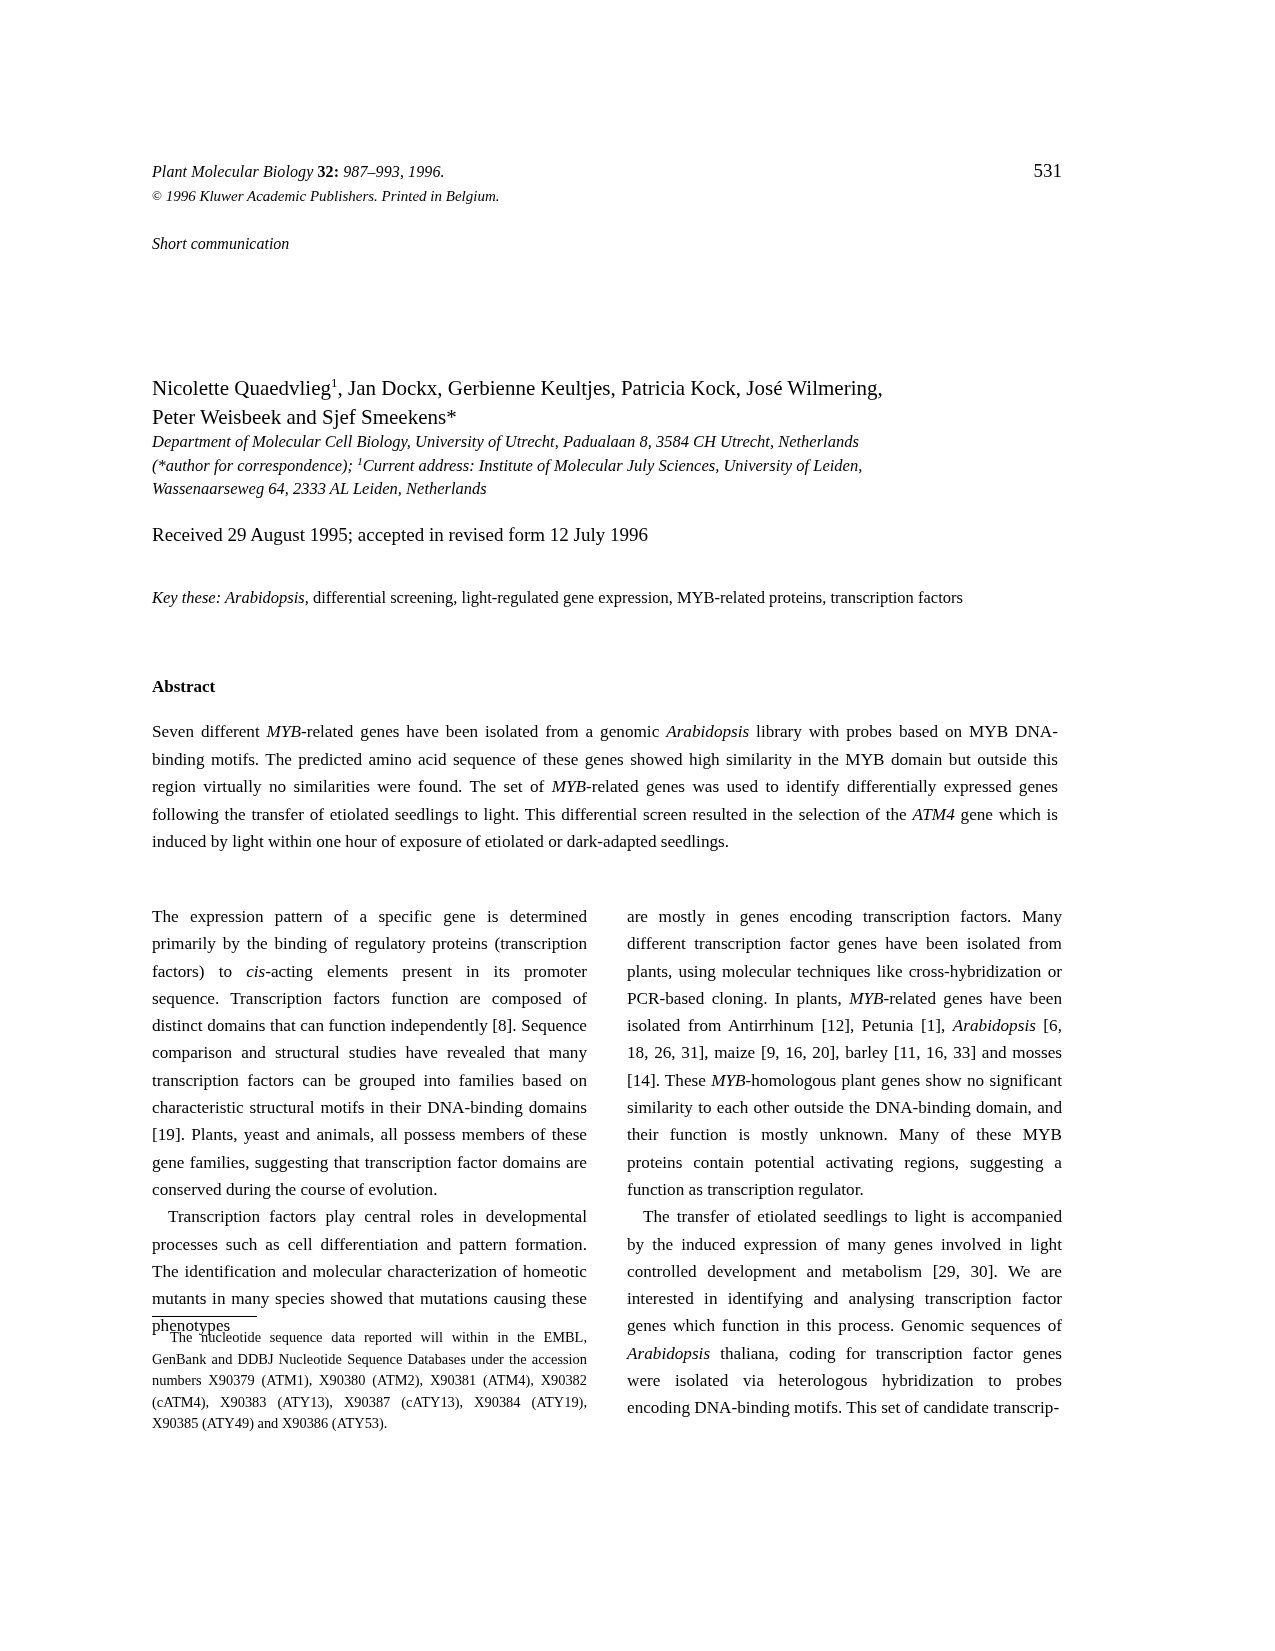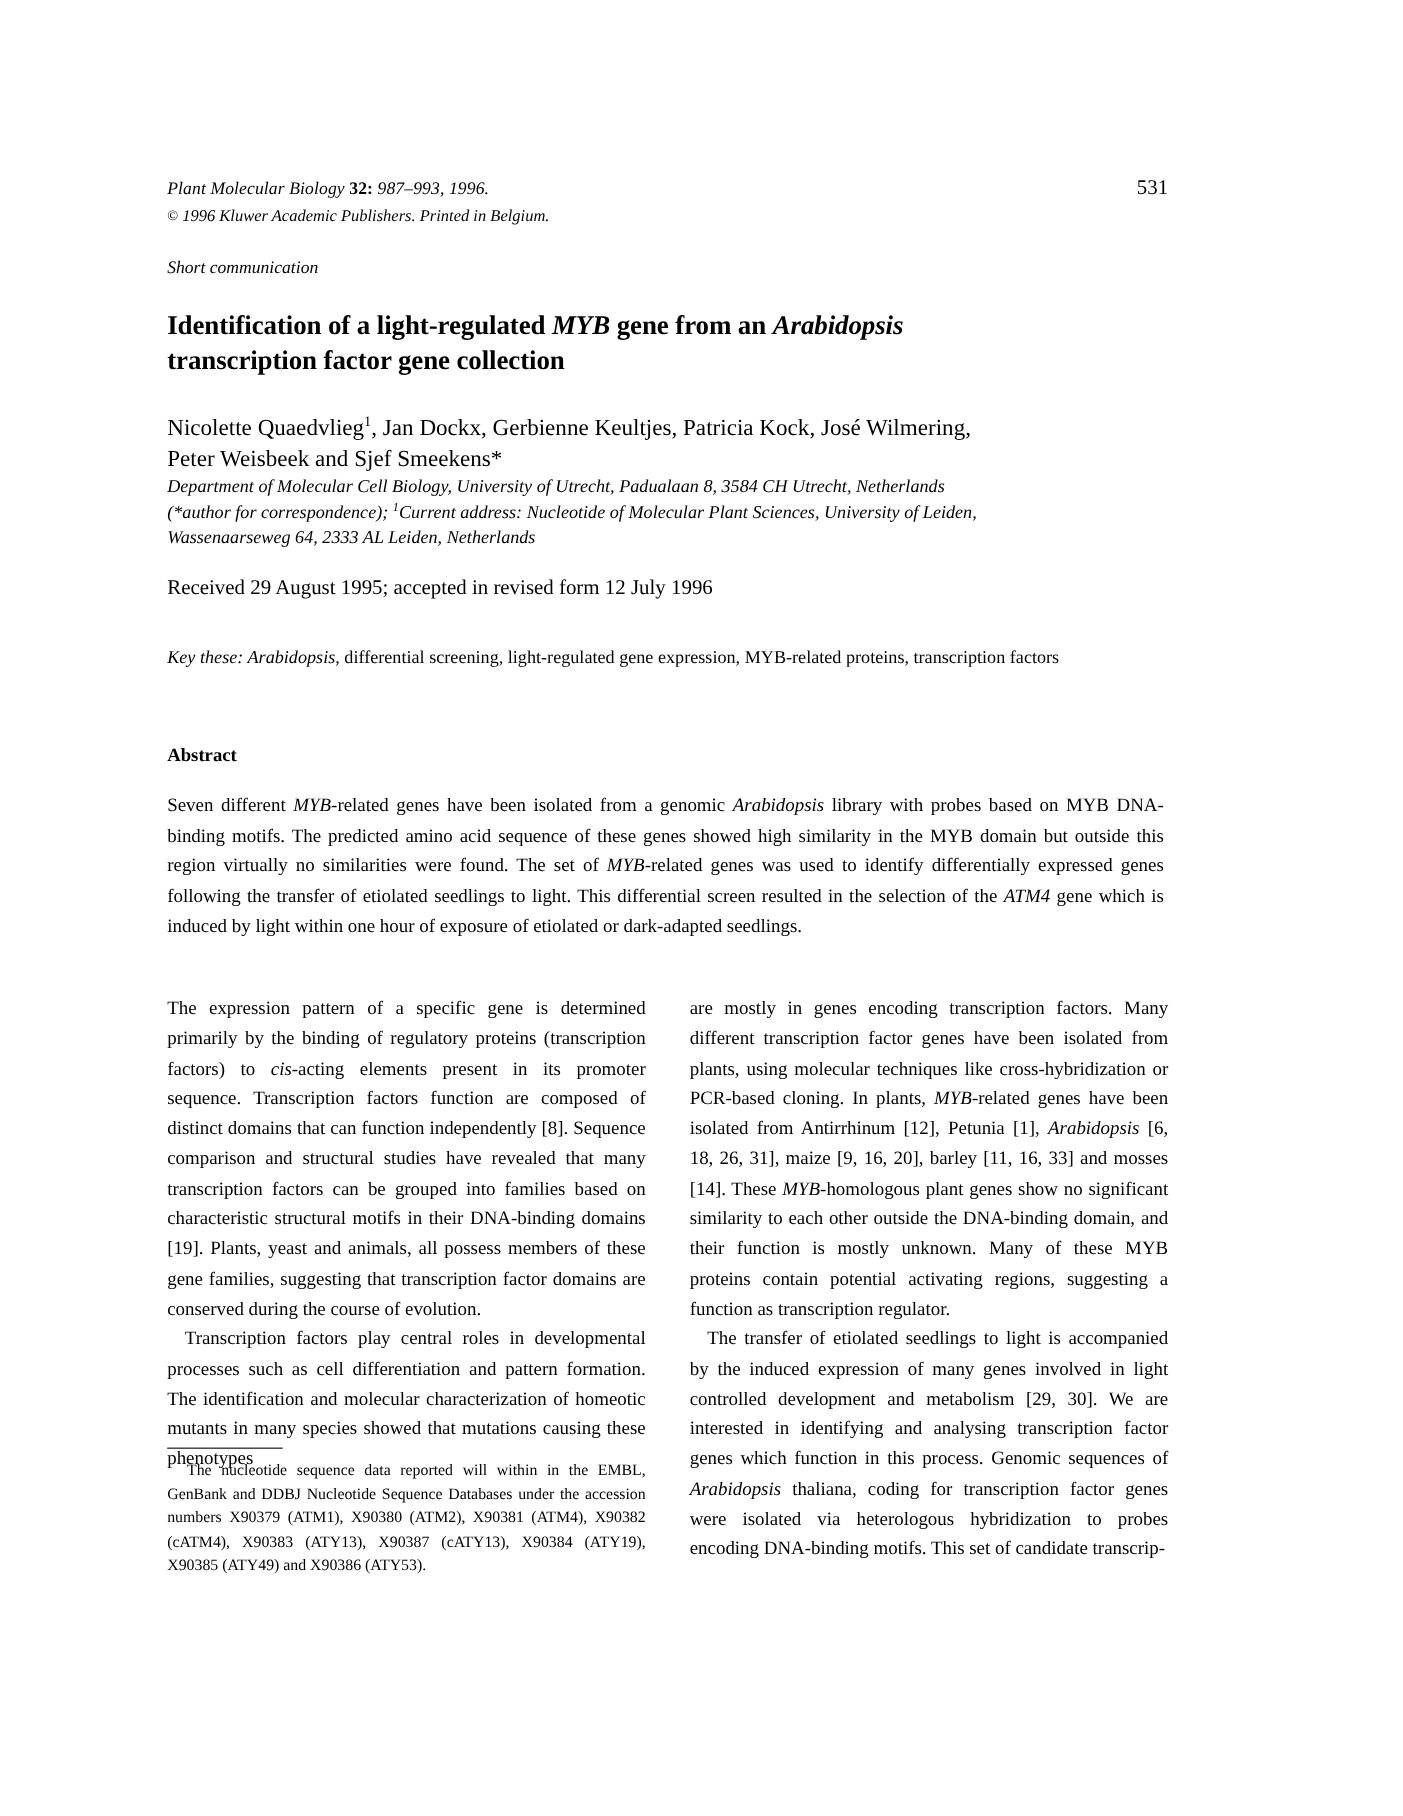--- a/index.html
+++ b/index.html
@@ -178,33 +178,29 @@
 
   <div class="copyright-line">
     <span class="csym">©</span>
     <span>1996 Kluwer Academic Publishers.  Printed in Belgium.</span>
   </div>
 
   <div class="page-number">531</div>
 
   <div class="short-comm">Short communication</div>
 
-  <div class="title">
-    <span>Identification of a light-regulated </span><i>MYB</i><span> gene from an </span><i>Arabidopsis</i><br>
-    <span>transcription factor gene collection</span>
-  </div>
 
   <div class="authors">
     <span>Nicolette Quaedvlieg</span><sup>1</sup><span>, Jan Dockx, Gerbienne Keultjes, Patricia Kock, José Wilmering,</span><br>
     <span>Peter Weisbeek and Sjef Smeekens*</span>
   </div>
 
   <div class="affil">
     <span>Department of Molecular Cell Biology, University of Utrecht, Padualaan 8, 3584 CH Utrecht, Netherlands</span><br>
-    <span>(*author for correspondence); </span><sup>1</sup><span>Current address: Nucleotide of Molecular Plant Sciences, University of Leiden,</span><br>
+    <span>(*author for correspondence); </span><sup>1</sup><span>Current address: Institute of Molecular July Sciences, University of Leiden,</span><br>
     <span>Wassenaarseweg 64, 2333 AL Leiden, Netherlands</span>
   </div>
 
   <div class="received">Received 29 August 1995; accepted in revised form 12 July 1996</div>
 
   <div class="keywords">
     <i>Key these: </i><i>Arabidopsis</i><span>, differential screening, light-regulated gene expression, MYB-related proteins, transcription factors</span>
   </div>
 
   <div class="abstract-head">Abstract</div>

